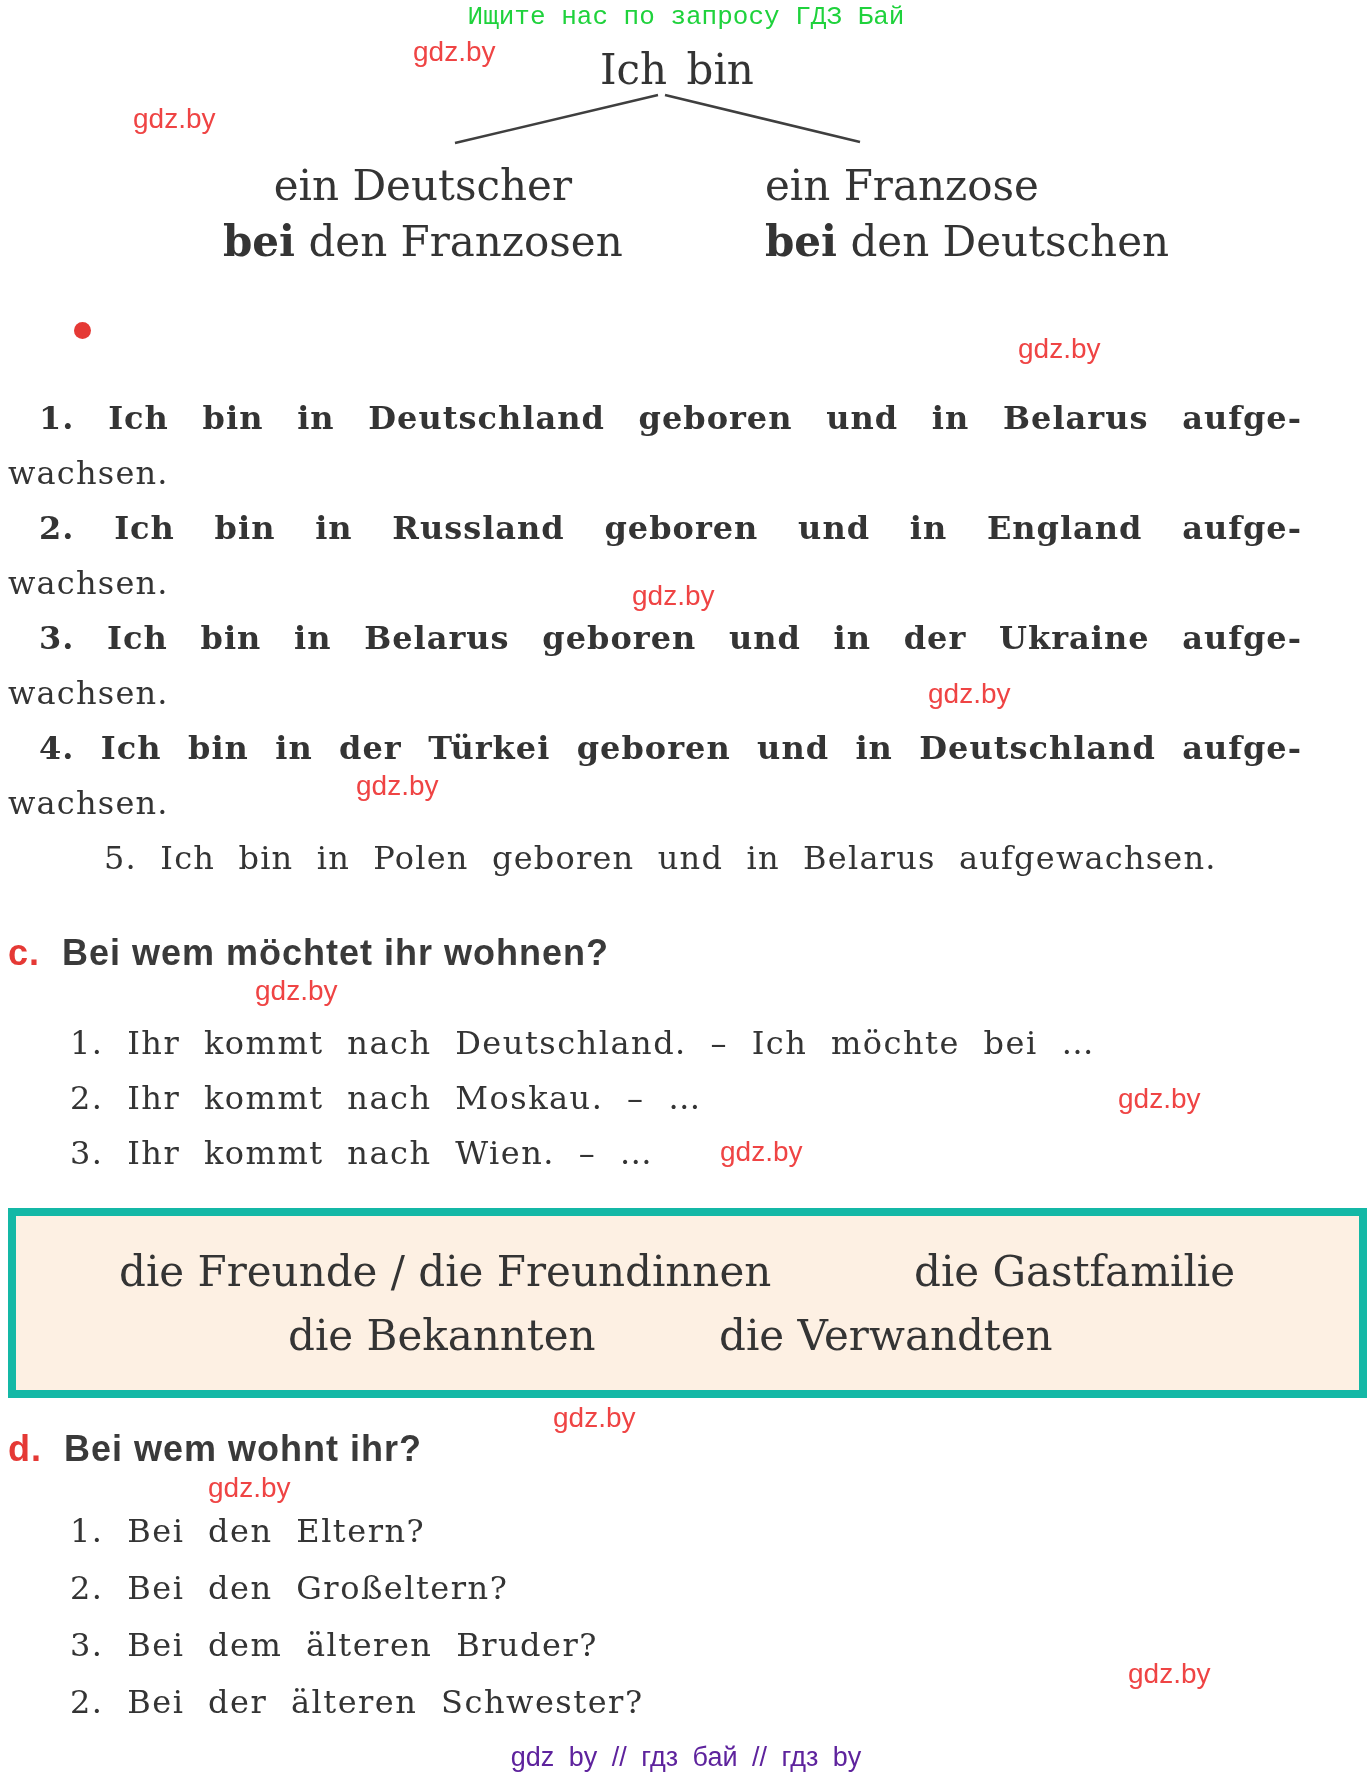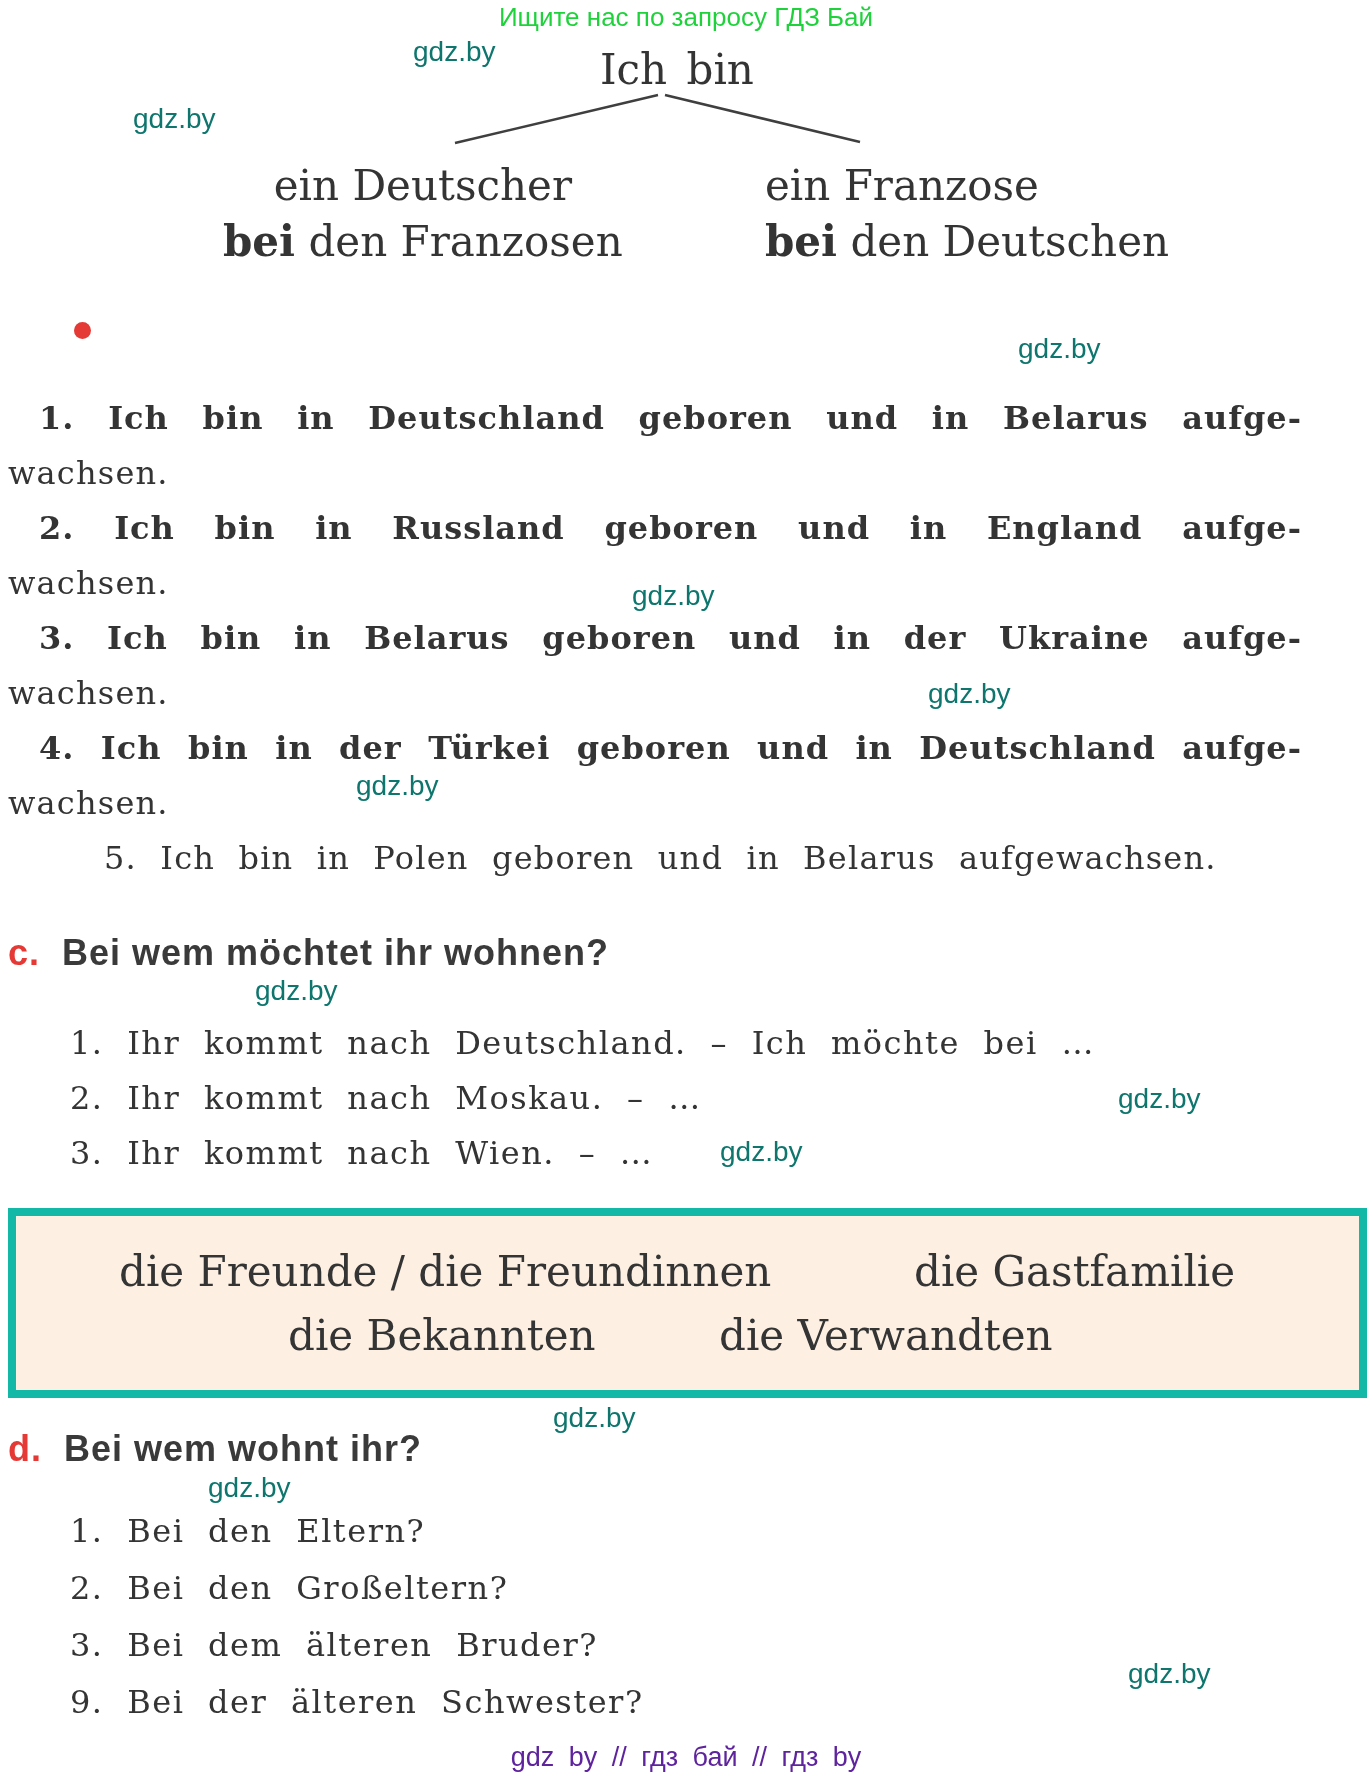--- a/index.html
+++ b/index.html
@@ -9,28 +9,28 @@
     height:1775px;
     background:#ffffff;
     overflow:hidden;
     font-family:"DejaVu Serif", serif;
     color:#343434;
   }
   
   .promo{
     position:absolute; top:2px; left:0; width:100%;
     text-align:center;
-    font-family:Liberation Sans, sans-serif;
+    font-family:Liberation Mono, monospace;
     font-size:26px; color:#1fd23c;
   }
   
   .wm{
     position:absolute;
     font-family:"Liberation Sans", sans-serif;
-    font-size:28px; color:#0f766e;
+    font-size:28px; color:#ef4444;
     white-space:nowrap;
   }
   
   .tree-root{
     position:absolute; top:45px; left:600px;
     font-size:42px; color:#343434; word-spacing:6px;
   }
   .tree-lines{ position:absolute; top:82px; left:395px; }
   .tree-col{
     position:absolute; top:158px;
@@ -162,18 +162,18 @@
     <span class="vb" style="left:703px;top:95px">die Verwandten</span>
   </div>
 
   <div class="sec-heading" style="top:1428px">
     <span class="letter">d.</span><span>Bei wem wohnt ihr?</span>
   </div>
   <div class="d-list">
     <div class="li">1. Bei den Eltern?</div>
     <div class="li">2. Bei den Großeltern?</div>
     <div class="li">3. Bei dem älteren Bruder?</div>
-    <div class="li">9. Bei der älteren Schwester?</div>
+    <div class="li">2. Bei der älteren Schwester?</div>
   </div>
 
   <div class="footer">gdz by // гдз бай // гдз by</div>
 
 </div>
 
 </body></html>

